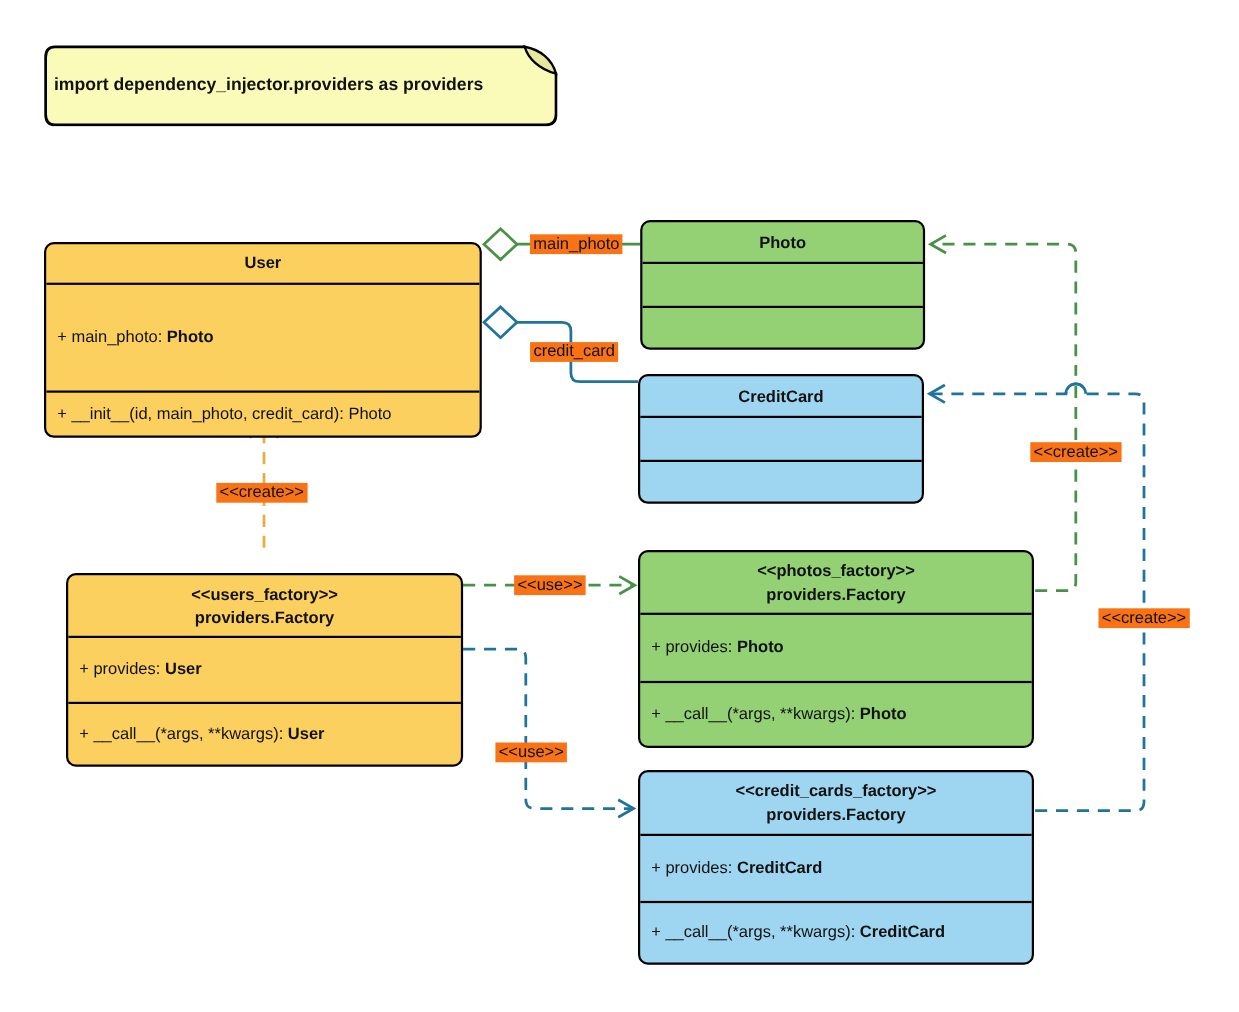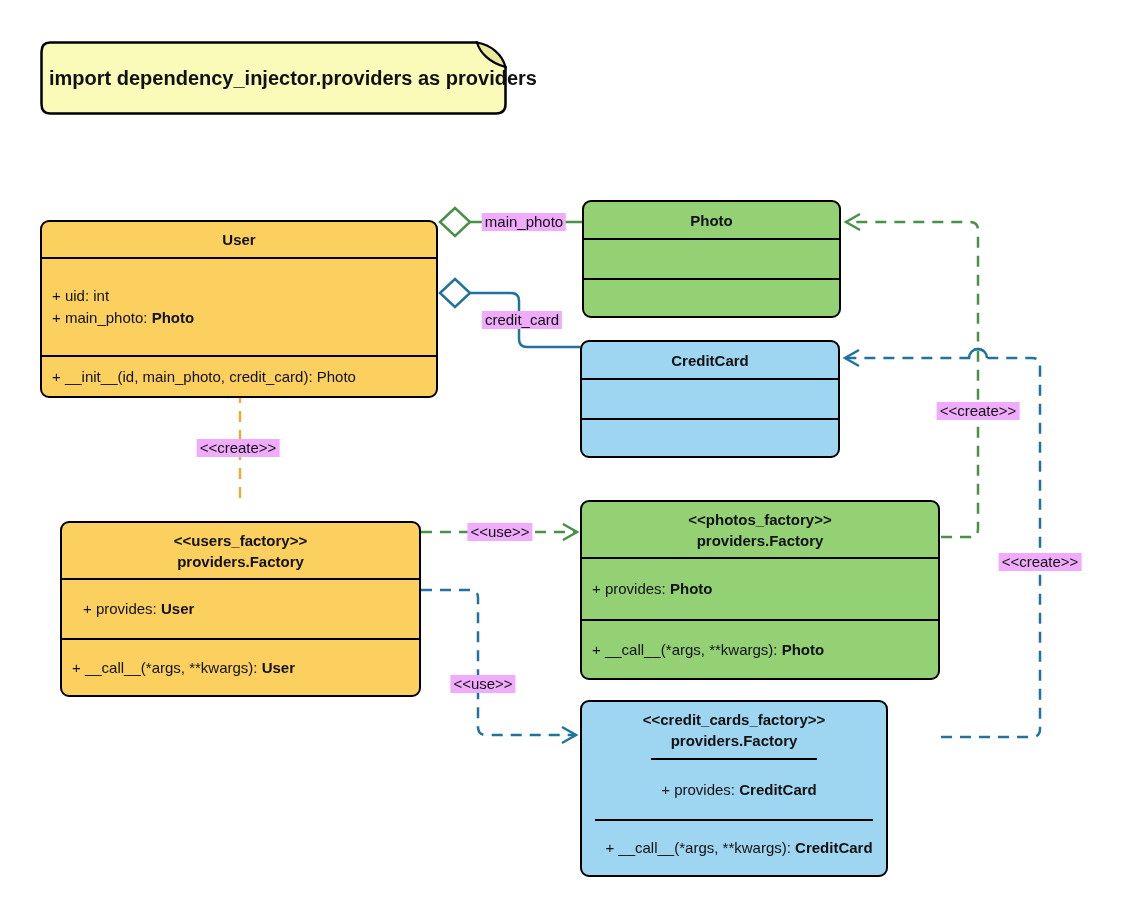--- a/index.html
+++ b/index.html
@@ -23,26 +23,26 @@
   .uml{position:absolute;z-index:2;border:2px solid var(--border);border-radius:9px;
        box-sizing:border-box;overflow:hidden;display:flex;flex-direction:column;}
   .f-yellow{background:var(--yellow-fill);margin-top:20px;}
   .f-green{background:var(--green-fill);}
   .f-blue{background:var(--blue-fill);}
   .sec{box-sizing:border-box;display:flex;flex-direction:column;justify-content:center;}
   .sec + .sec{border-top:2px solid var(--border);}
   .title{align-items:center;text-align:center;font-weight:bold;line-height:21px;}
   .row{padding-left:10px;line-height:22px;white-space:pre;}
   .row b{font-weight:bold;}
-  .elabel{position:absolute;z-index:3;transform:translate(-50%,-50%);background:#f0abfc;
+  .elabel{position:absolute;z-index:3;transform:translate(-50%,-50%);background:#f97316;
           padding:0 3px;line-height:18px;white-space:pre;}
   .note{position:absolute;z-index:2;left:40px;top:41px;width:467px;height:74px;}
   .note svg{position:absolute;left:0;top:0;}
   .note .note-text{position:absolute;left:9px;top:0;height:74px;display:flex;align-items:center;
-          font-weight:bold;font-size:20px;white-space:pre;}
+          font-weight:bold;font-size:16px;white-space:pre;}
 </style>
 </head>
 <body>
 
 <div class="canvas">
 
   <svg class="edges" width="1126" height="920" viewBox="0 0 1126 920">
 
     <path class="edge e-yellow dash" d="M240 498 V384"></path>
     <polyline class="head e-yellow" points="227,398 240,383 253,398"></polyline>
@@ -74,21 +74,20 @@
       <path d="M437 1.5 C440 12 450 22 465.5 26 C462 13 451 4 437 1.5 Z" fill="var(--note-fold)" stroke="var(--border)" stroke-width="2.2"></path>
     </svg>
     <div class="note-text">import dependency_injector.providers as providers</div>
   </div>
 
   <div class="uml f-yellow" style="left:40px;top:200px;width:398px;height:178px;">
     <div class="sec title" style="flex:0 0 35px;">
       <span>User</span>
     </div>
     <div class="sec" style="flex:0 0 98px;">
-      <div class="row"><span>+ uid: int</span><b></b></div>
       <div class="row"><span>+ main_photo: </span><b>Photo</b></div>
     </div>
     <div class="sec" style="flex:1 1 auto;">
       <div class="row"><span>+ __init__(id, main_photo, credit_card): Photo</span><b></b></div>
     </div>
   </div>
 
   <div class="uml f-green" style="left:582px;top:200px;width:259px;height:118px;">
     <div class="sec title" style="flex:0 0 36px;">
       <span>Photo</span>
@@ -103,42 +102,42 @@
     </div>
     <div class="sec" style="flex:0 0 40px;"></div>
     <div class="sec" style="flex:1 1 auto;"></div>
   </div>
 
   <div class="uml f-yellow" style="left:60px;top:501px;width:361px;height:176px;">
     <div class="sec title" style="flex:0 0 55px;">
       <span>&lt;&lt;users_factory&gt;&gt;</span>
       <span>providers.Factory</span>
     </div>
-    <div class="sec" style="flex:0 0 60px;padding-left:11px;">
+    <div class="sec" style="flex:0 0 60px;">
       <div class="row"><span>+ provides: </span><b>User</b></div>
     </div>
     <div class="sec" style="flex:1 1 auto;">
       <div class="row"><span>+ __call__(*args, **kwargs): </span><b>User</b></div>
     </div>
   </div>
 
   <div class="uml f-green" style="left:580px;top:500px;width:360px;height:180px;">
     <div class="sec title" style="flex:0 0 55px;">
       <span>&lt;&lt;photos_factory&gt;&gt;</span>
       <span>providers.Factory</span>
     </div>
     <div class="sec" style="flex:0 0 62px;">
       <div class="row"><span>+ provides: </span><b>Photo</b></div>
     </div>
     <div class="sec" style="flex:1 1 auto;">
       <div class="row"><span>+ __call__(*args, **kwargs): </span><b>Photo</b></div>
     </div>
   </div>
 
-  <div class="uml f-blue" style="left:580px;top:700px;width:308px;height:177px;align-items:center;">
+  <div class="uml f-blue" style="left:580px;top:700px;width:360px;height:177px;">
     <div class="sec title" style="flex:0 0 56px;">
       <span>&lt;&lt;credit_cards_factory&gt;&gt;</span>
       <span>providers.Factory</span>
     </div>
     <div class="sec" style="flex:0 0 61px;">
       <div class="row"><span>+ provides: </span><b>CreditCard</b></div>
     </div>
     <div class="sec" style="flex:1 1 auto;">
       <div class="row"><span>+ __call__(*args, **kwargs): </span><b>CreditCard</b></div>
     </div>

